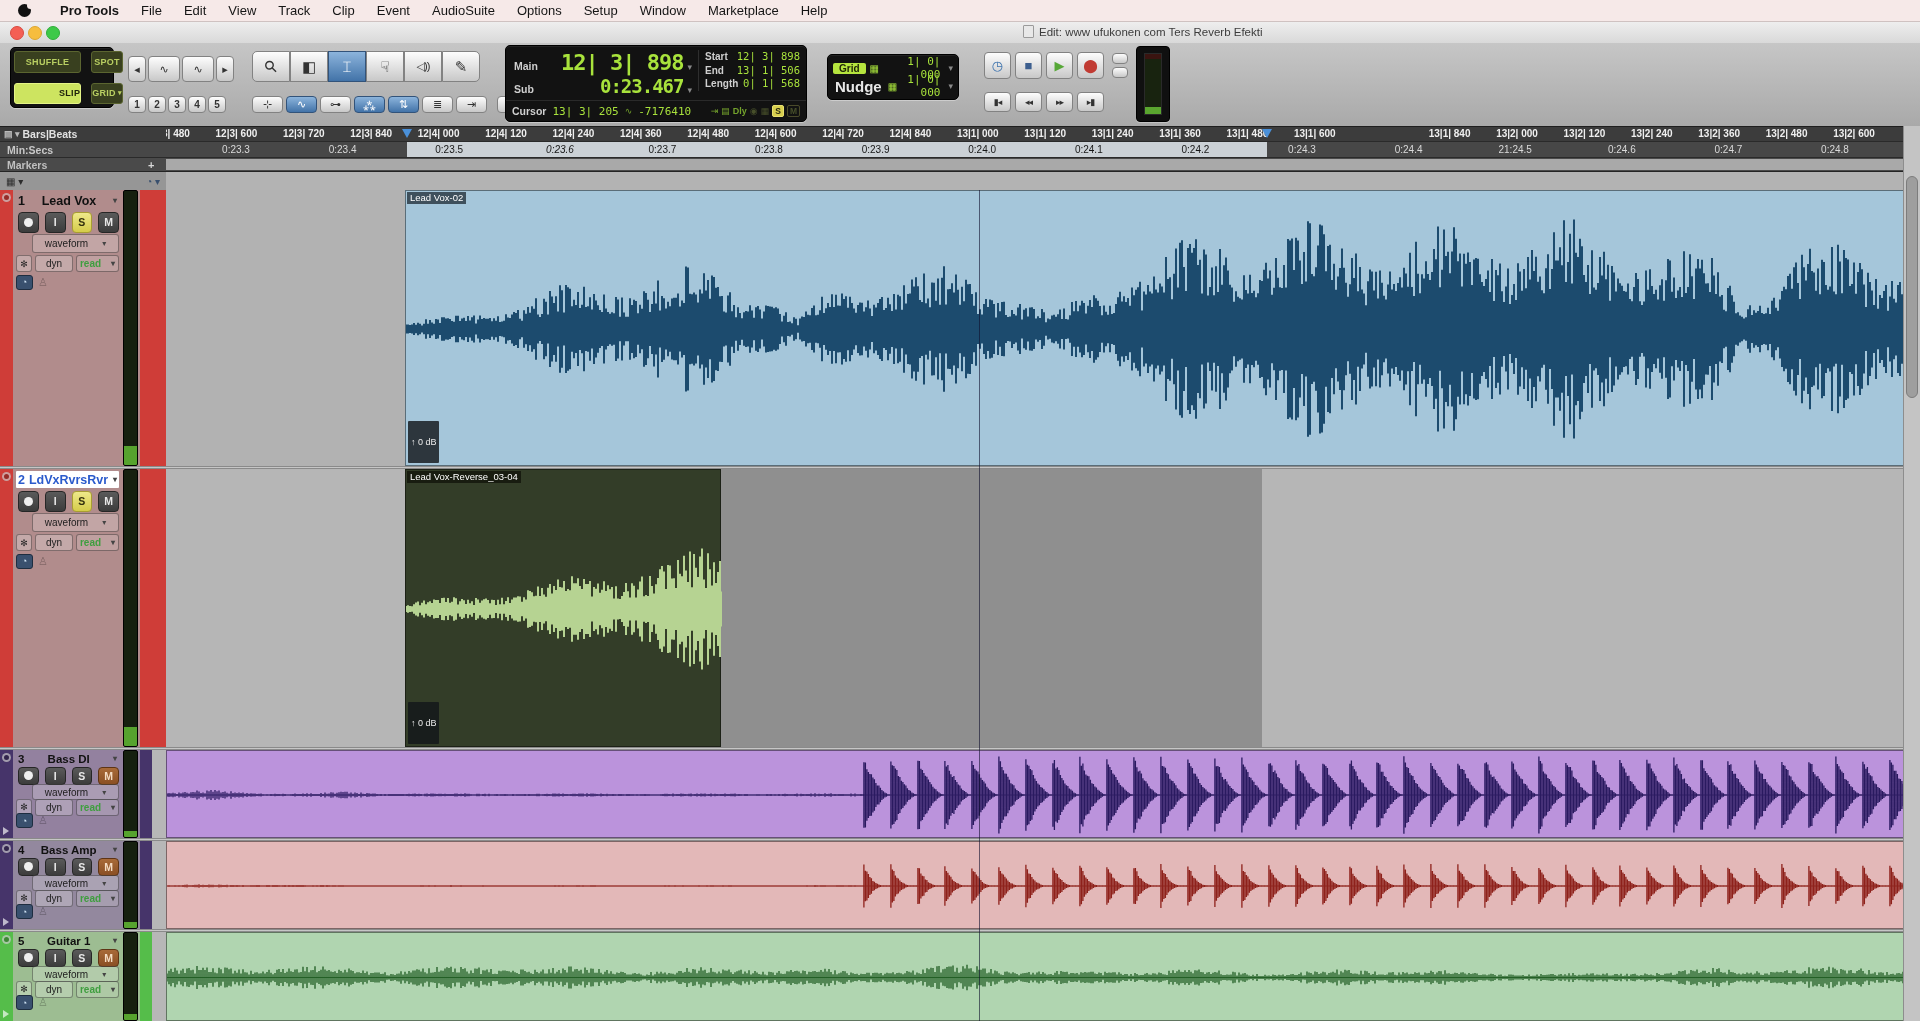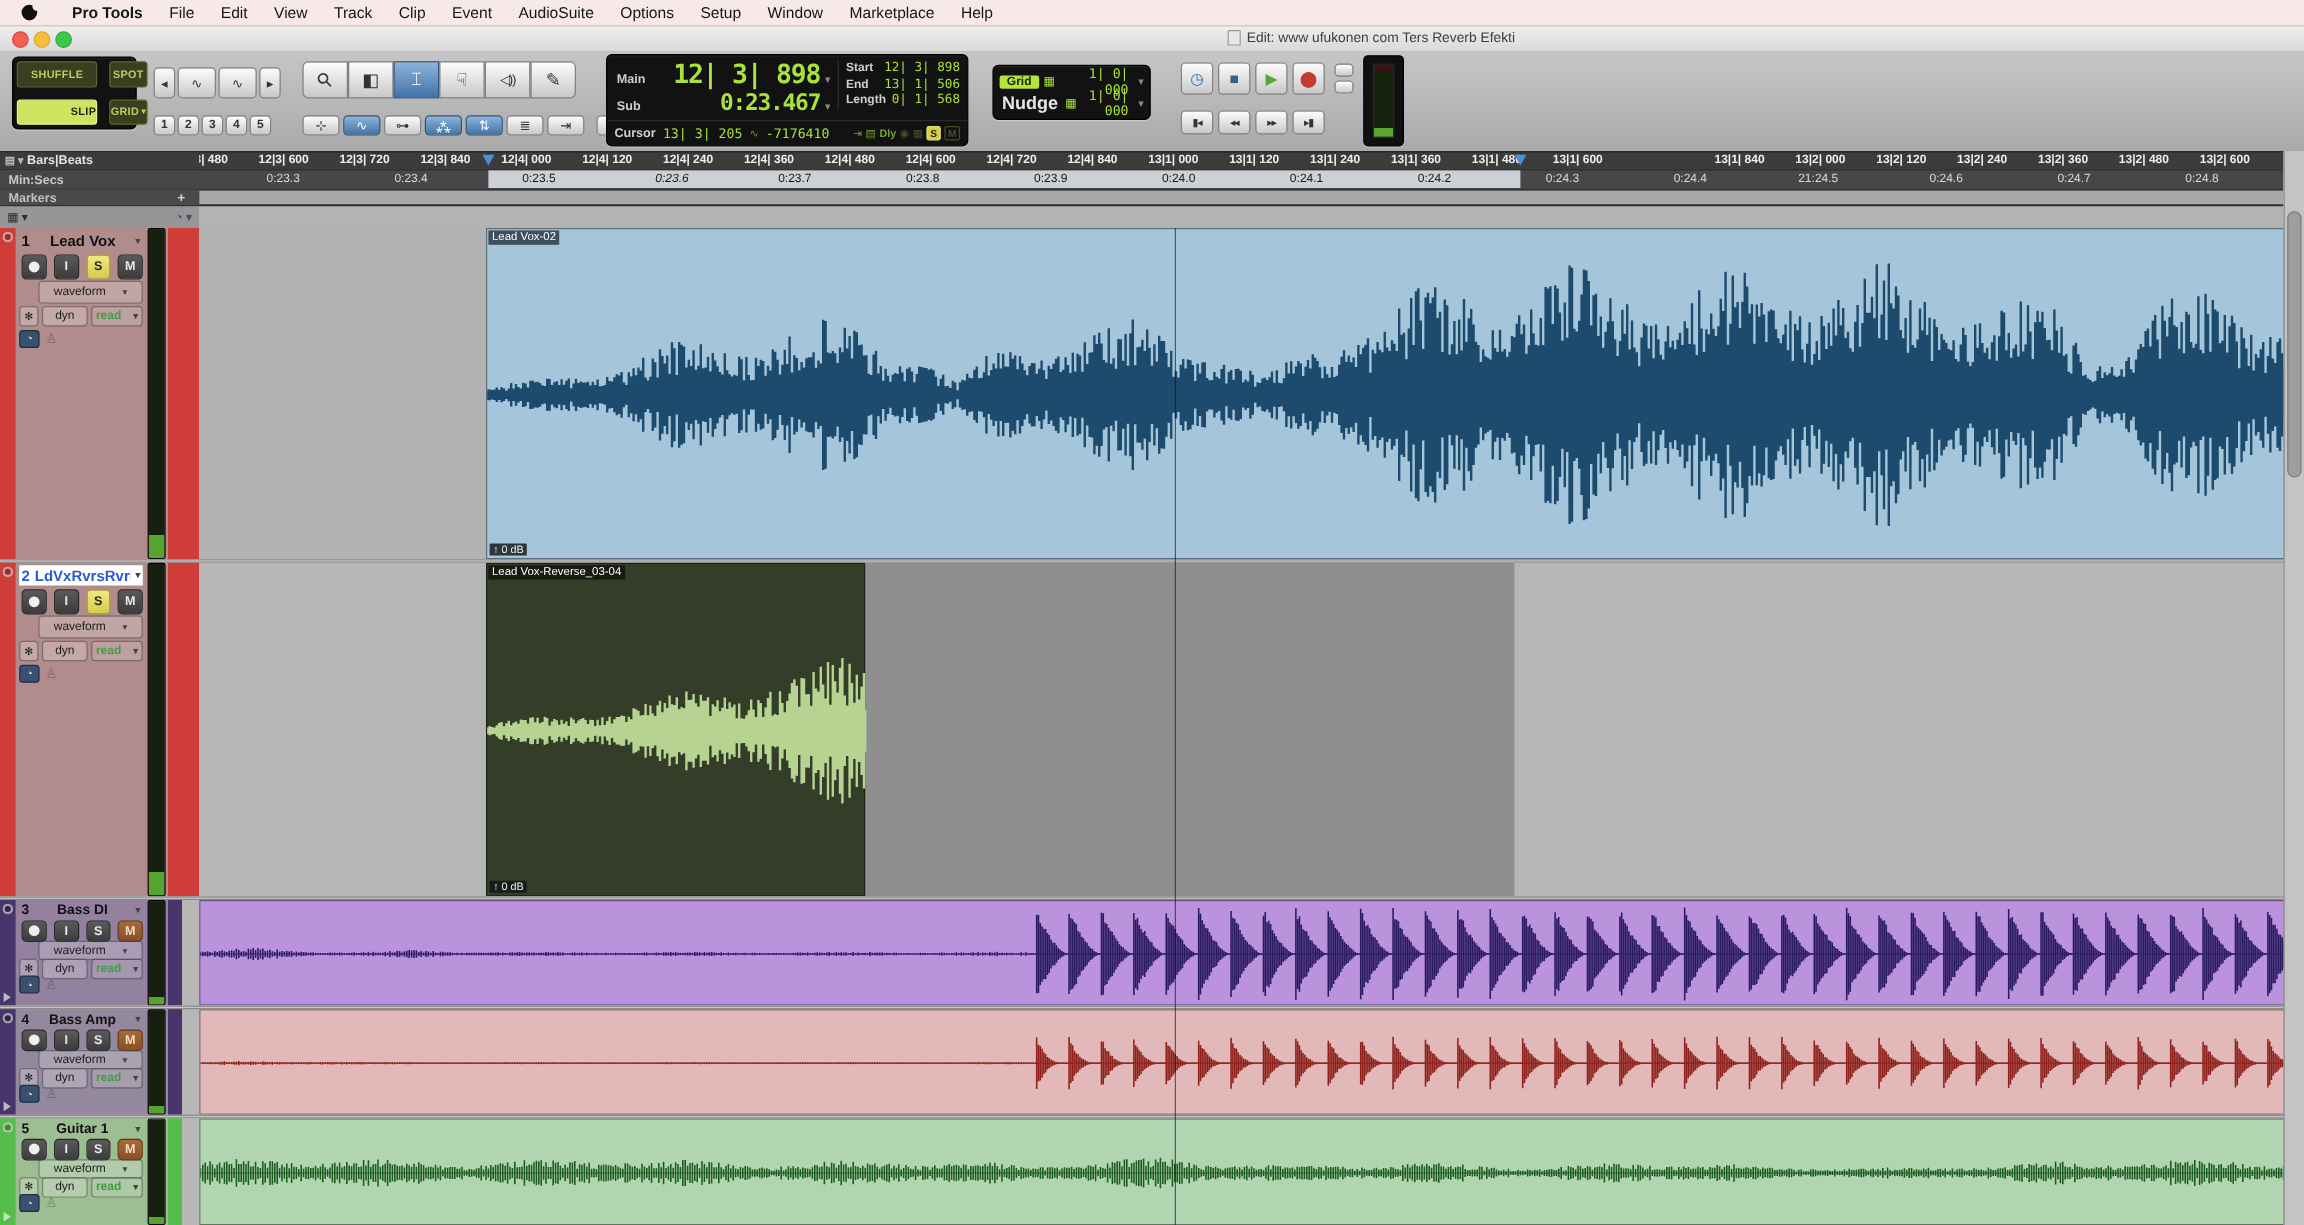--- a/index.html
+++ b/index.html
@@ -161,21 +161,21 @@
   .track-head.compact .btn-row{height:17px;}
   .track-head.compact .tbtn{height:16px;width:21px;}
   .track-head.compact .wf-row{height:14px;}
   .track-head.compact .auto-row{height:14px;}
   .track-head.compact .ic-row{height:11px;}
 
   .track-lane{position:absolute;left:166px;width:1738px;overflow:hidden;background:#b3b3b3;}
   .clip{position:absolute;top:0;bottom:0;box-sizing:border-box;border:1px solid rgba(0,0,0,.45);}
   .clip-tag{position:absolute;left:1px;top:1px;font-size:9.5px;color:#fff;padding:0 3px 1px 3px;z-index:2;white-space:nowrap;}
   .db-tag{position:absolute;left:2px;bottom:2px;font-size:9px;color:#ececec;background:rgba(18,22,26,.82);
-    padding:0 3px;border-radius:1px;z-index:2;}
+    padding:16px 3px;border-radius:1px;z-index:2;}
   .selzone{position:absolute;top:0;bottom:0;}
   .track-gap{position:absolute;left:0;width:1904px;background:#c6c6c6;border-top:1px solid #8a8a8a;border-bottom:1px solid #8a8a8a;box-sizing:border-box;}
   #playhead{position:absolute;left:979px;top:190px;width:1px;height:831px;background:rgba(15,15,45,.6);z-index:6;}
 
   
   #vscroll{position:absolute;right:0;top:126px;width:16px;height:895px;background:#c4c4c4;border-left:1px solid #8d8d8d;}
   #vscroll .thumb{position:absolute;left:2px;right:2px;top:50px;height:220px;background:#9e9e9e;border:1px solid #7c7c7c;border-radius:6px;}
 </style>
 </head>
 <body>

